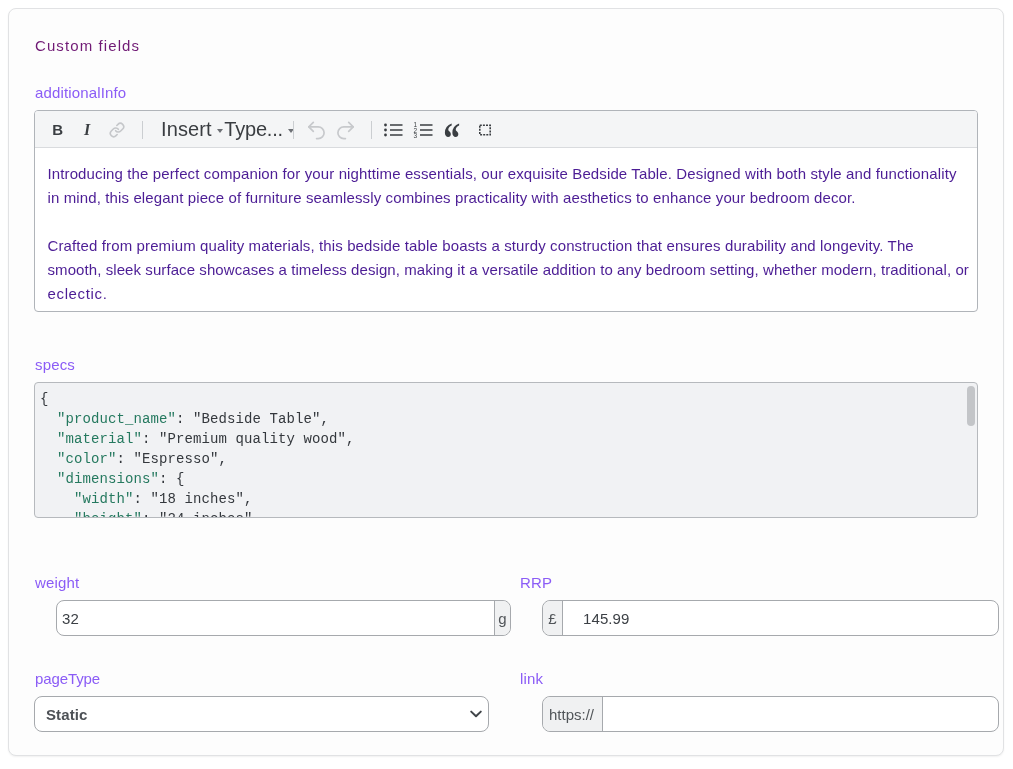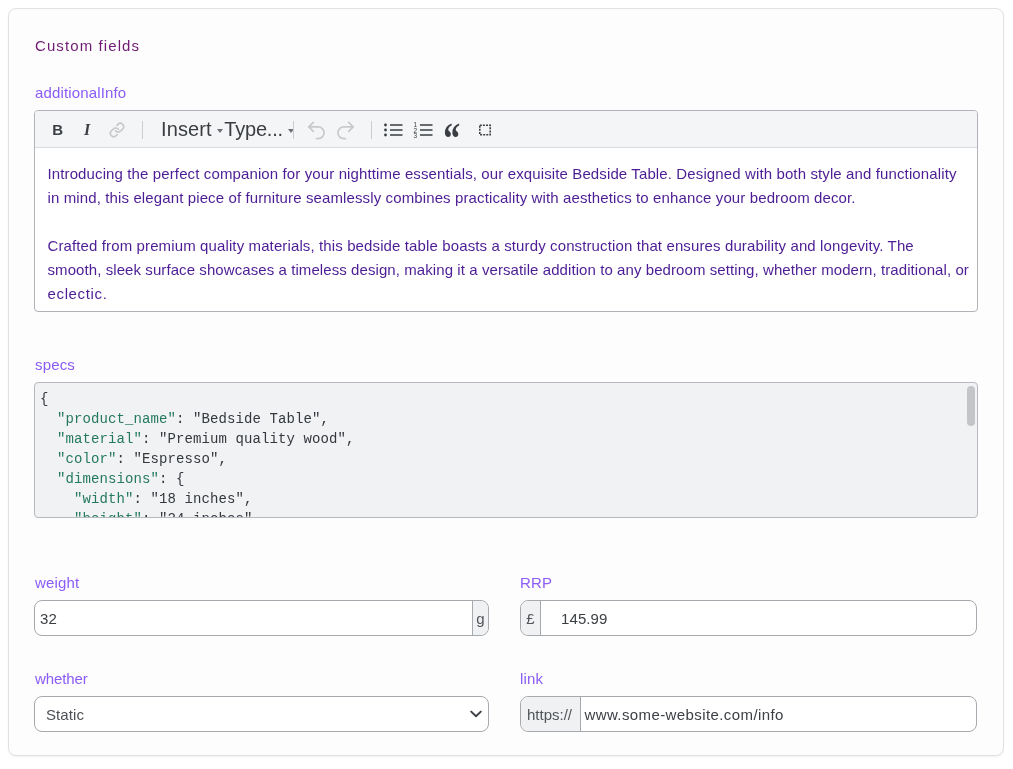--- a/index.html
+++ b/index.html
@@ -45,36 +45,36 @@
   position:absolute; left:34px; top:382px; width:944px; height:136px;
   background:#f1f2f4; border:1px solid #b6b9bd; border-radius:4px; overflow:hidden;
   font-family:"Liberation Mono",monospace; font-size:14px; line-height:20px; color:#34383d;
   letter-spacing:0.1px;
 }
 .code pre { font:inherit; letter-spacing:inherit; padding:6px 0 0 5px; }
 .code .k { color:#25795f; }
 .sbthumb { position:absolute; right:2px; top:3px; width:8px; height:40px; background:#c3c5c8; border-radius:4px; }
 
 
-.group { position:absolute; height:36px; border:1px solid #a6a9ad; border-radius:8px; background:#fff; display:flex; overflow:hidden; }
+.group { position:absolute; height:36px; border:1px solid #a6a9ad; border-radius:8px; background:#fff; display:flex; overflow:hidden;margin-left:22px; }
 #g-weight { left:34px; top:600px; width:455px; }
 #g-rrp { left:520px; top:600px; width:457px; }
 #g-link { left:520px; top:696px; width:457px; }
 .ival { flex:1; display:flex; align-items:center; padding:1px 6px 0 5px; font-size:15px; color:#3c4045; letter-spacing:0.1px; }
 .addon { background:#f0f1f2; display:flex; align-items:center; justify-content:center; font-size:15px; color:#515559; padding-top:0; }
 .addon.right { border-left:1px solid #a6a9ad; width:16px; border-radius:0 7px 7px 0; }
 .addon.left  { border-right:1px solid #a6a9ad; border-radius:7px 0 0 7px; }
 #g-rrp .addon.left { width:20px; }
 #g-rrp .ival { padding-left:20px; }
 #g-link .addon.left { width:60px; justify-content:flex-start; padding-left:6px; }
 #g-link .ival { padding-left:3.5px; letter-spacing:0.4px; }
 .select {
   position:absolute; left:34px; top:696px; width:455px; height:36px;
   border:1px solid #a6a9ad; border-radius:8px; background:#fff;
-  display:flex; align-items:center; padding:1px 13px 0 11px; font-size:15px; color:#4d5156; letter-spacing:0.1px;
+  display:flex; align-items:center; padding:1px 13px 0 11px; font-size:15px; color:#4d5156; letter-spacing:0.1px;font-weight:bold;
 }
 .chev { position:absolute; right:5px; top:10px; }
 </style>
 </head>
 <body>
 <div class="card"></div>
 <div class="title">Custom fields</div>
 <div class="lbl" id="lbl-add">additionalInfo</div>
 
 <div class="rte">
@@ -162,24 +162,23 @@
     <div class="ival">32</div>
     <div class="addon right">g</div>
   </div>
 
 <div class="lbl" id="lbl-rrp">RRP</div>
 <div class="group" id="g-rrp">
     <div class="addon left">£</div>
     <div class="ival">145.99</div>
   </div>
 
-<div class="lbl" id="lbl-pagetype">whether</div>
+<div class="lbl" id="lbl-pagetype">pageType</div>
 <div class="select">Static
   <svg class="chev" width="14" height="14" viewBox="0 0 14 14" fill="none" stroke="#404449" stroke-width="2" stroke-linecap="round" stroke-linejoin="round">
       <path d="M2.2 4.6l4.8 4.6 4.8-4.6"></path>
     </svg>
 </div>
 
 <div class="lbl" id="lbl-link">link</div>
 <div class="group" id="g-link">
     <div class="addon left">https://</div>
-    <div class="ival">www.some-website.com/info</div>
   </div>
 
 </body></html>

